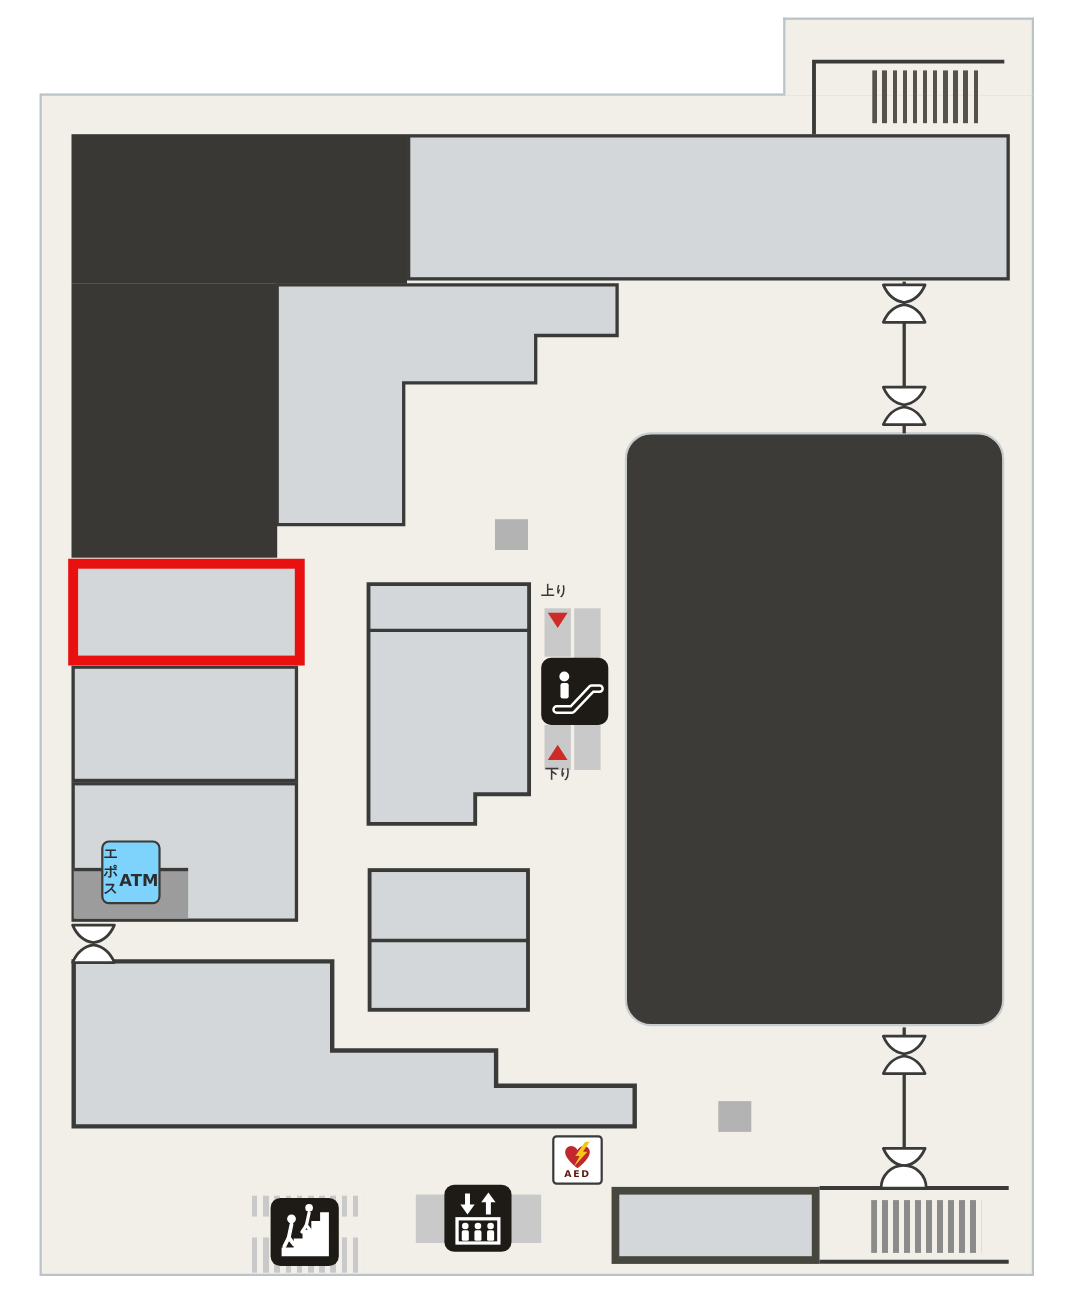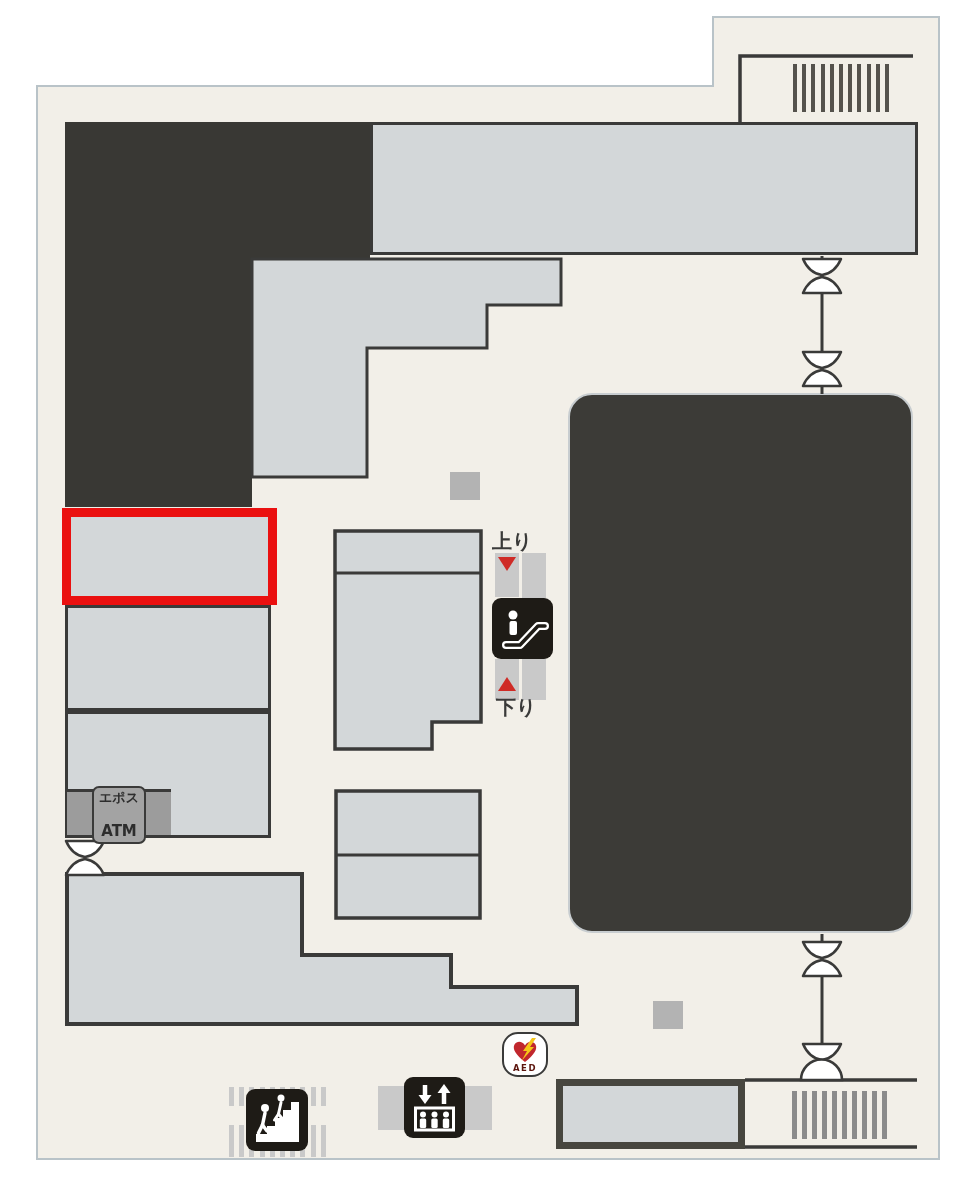--- a/index.html
+++ b/index.html
@@ -35,41 +35,41 @@
   #stairs-hatch-top{left:229px;top:1087px;width:102px;height:19px;z-index:4;
     background:repeating-linear-gradient(90deg,#C9C9C9 0 5px,transparent 5px 10.2px);}
   #stairs-hatch-bottom{left:229px;top:1125px;width:102px;height:32px;z-index:4;
     background:repeating-linear-gradient(90deg,#C9C9C9 0 5px,transparent 5px 10.2px);}
 
   
   .esc-band{background:#C9C9C9;z-index:4;}
   #esc-band-left-top{left:495px;top:553px;width:24px;height:44px;}
   #esc-band-left-bottom{left:495px;top:659px;width:24px;height:41px;}
   #esc-band-right{left:522px;top:553px;width:24px;height:147px;}
-  .esc-label{z-index:6;font-size:20px;font-weight:600;color:#3A3A39;line-height:1;}
+  .esc-label{z-index:6;font-size:12px;font-weight:600;color:#3A3A39;line-height:1;}
   #esc-up-label{left:492px;top:531px;}
   #esc-down-label{left:496px;top:697px;}
   .tri{width:0;height:0;z-index:6;border-left:9px solid transparent;border-right:9px solid transparent;}
   #esc-tri-down{left:498px;top:557px;border-top:14px solid #CF2B26;}
   #esc-tri-up{left:498px;top:677px;border-bottom:14px solid #CF2B26;}
   .icon-box{background:#1E1B16;border-radius:9px;z-index:7;}
   #escalator-icon{left:492px;top:598px;width:61px;height:61px;}
   #elevator-icon{left:404px;top:1077px;width:61px;height:61px;}
   #stairs-icon{left:246px;top:1089px;width:62px;height:62px;}
   #elevator-band{left:378px;top:1086px;width:114px;height:44px;background:#C9C9C9;z-index:4;}
 
   
   #aed-icon{left:502px;top:1032px;width:46px;height:45px;background:#ffffff;border:2px solid #3A3A39;
-    border-radius:16px;z-index:7;display:flex;flex-direction:column;align-items:center;justify-content:flex-start;}
+    border-radius:4px;z-index:7;display:flex;flex-direction:column;align-items:center;justify-content:flex-start;}
   #aed-icon svg{display:block;margin-top:2px;}
   #aed-text{font-size:8.5px;font-weight:bold;letter-spacing:1.5px;color:#5C150D;line-height:1;margin-top:0px;}
 
   
-  #atm-box{left:92px;top:786px;width:54px;height:58px;background:#a3a3a3;border:2px solid #3A3A39;border-radius:7px;
-    z-index:7;display:flex;flex-direction:column;align-items:center;justify-content:center;color:#2D2D2D;}
+  #atm-box{left:92px;top:764px;width:54px;height:58px;background:#7dd3fc;border:2px solid #3A3A39;border-radius:7px;
+    z-index:7;display:flex;flex-direction:row;align-items:center;justify-content:center;color:#2D2D2D;}
   #atm-line1{font-size:13px;font-weight:bold;line-height:1.25;}
   #atm-line2{font-size:15px;font-weight:bold;line-height:1.15;margin-top:16px;}
 
   #overlay-svg{left:0;top:0;width:977px;height:1193px;z-index:5;pointer-events:none;}
 </style>
 </head>
 <body>
 
 <div id="stage">
 

